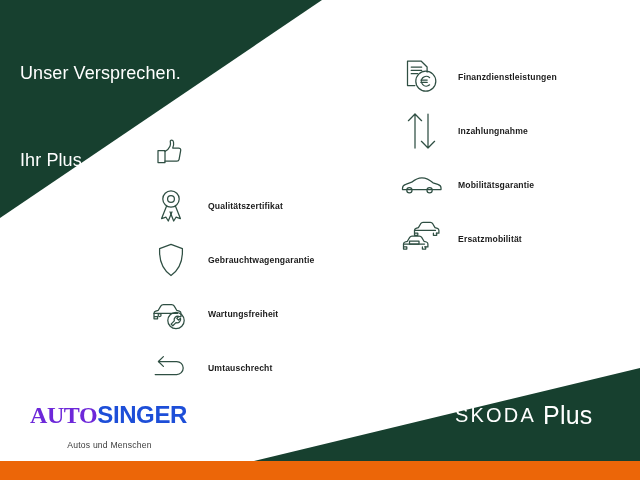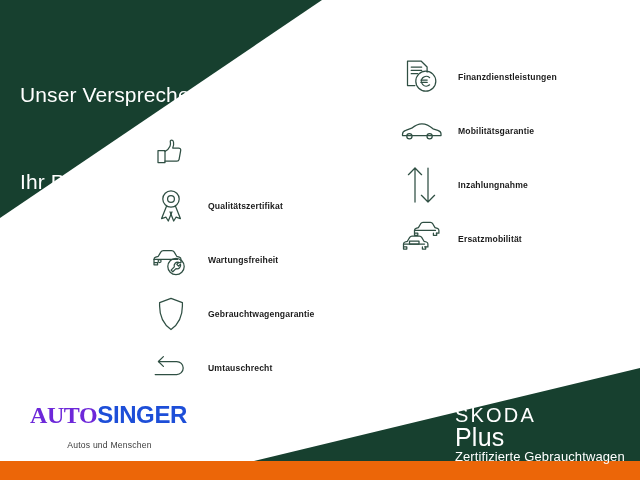--- a/index.html
+++ b/index.html
@@ -21,23 +21,23 @@
     position: absolute;
     inset: 0;
     width: 640px;
     height: 480px;
   }
 
   
   .headline {
     position: absolute;
     left: 20px;
-    top: 22px;
-    color: #ffffff;
-    font-size: 21px;
+    top: 1px;
+    color: #ffffff;
+    font-size: 18px;
     font-weight: 400;
     line-height: 29px;
     letter-spacing: 0.1px;
     white-space: pre;
   }
   .headline-l1 { display: block; }
   .headline-l2 { display: block; }
 
   
   .col {
@@ -105,22 +105,22 @@
   #skoda-lockup {
     position: absolute;
     left: 455px;
     top: 404px;
     color: #ffffff;
     text-align: left;
   }
   .skoda-line1 {
     display: flex;
     align-items: flex-start;
+    gap: 7px;
     line-height: 22px;
-    flex-direction: column;
   }
   .skoda-mark {
     font-size: 20px;
     font-weight: 400;
     letter-spacing: 2.2px;
     color: #ffffff;
   }
   .skoda-plus {
     font-size: 25px;
     font-weight: 400;
@@ -170,42 +170,42 @@
           <circle cx="16" cy="11" r="3.4"></circle>
           <path d="M11.5 18.2 6.6 30.6l4.4-1.4 2.3 3.8 3.6-9.1"></path>
           <path d="M20.5 18.2l4.9 12.4-4.4-1.4-2.3 3.8-3.6-9.1"></path>
         </svg>
       </span>
       <span class="f-label">Qualitätszertifikat</span>
     </div>
 
     <div class="feature">
       <span class="f-icon">
+        <svg width="30" height="36" viewBox="0 0 30 36" fill="none" stroke="#2F4F43" stroke-width="1.25" stroke-linejoin="round" stroke-linecap="round">
+          <path d="M15 2.4 3.6 6.6v3.3c0 10.3 4.4 18.6 11.4 23.7 7-5.1 11.4-13.4 11.4-23.7V6.6L15 2.4Z"></path>
+        </svg>
+      </span>
+      <span class="f-label">Gebrauchtwagengarantie</span>
+    </div>
+
+    <div class="feature">
+      <span class="f-icon">
         <svg width="40" height="34" viewBox="0 0 40 34" fill="none" stroke="#2F4F43" stroke-width="1.25" stroke-linejoin="round" stroke-linecap="round">
           <path d="M3 16.4h23.5M3 16.4c0-1.1.7-2 1.7-2.3l2.6-.8 2.6-4.4c.5-.9 1.5-1.4 2.5-1.4h8.2c1 0 2 .5 2.5 1.4l2.6 4.4 2.6.8c1 .3 1.7 1.2 1.7 2.3v3.1h-4.3"></path>
           <path d="M3 16.4v3.1h3.6M3 19.5v2.3h3.6v-2.3"></path>
           <circle cx="8.6" cy="18" r="1.5"></circle>
           <circle cx="25" cy="23.5" r="8.2"></circle>
           <path d="M27.8 19.4a3.6 3.6 0 0 0-4.5 4.5l-3.2 3.2 1.7 1.7 3.2-3.2a3.6 3.6 0 0 0 4.5-4.5l-2 2-1.7-1.7 2-2Z"></path>
         </svg>
       </span>
       <span class="f-label">Wartungsfreiheit</span>
     </div>
 
     <div class="feature">
       <span class="f-icon">
-        <svg width="30" height="36" viewBox="0 0 30 36" fill="none" stroke="#2F4F43" stroke-width="1.25" stroke-linejoin="round" stroke-linecap="round">
-          <path d="M15 2.4 3.6 6.6v3.3c0 10.3 4.4 18.6 11.4 23.7 7-5.1 11.4-13.4 11.4-23.7V6.6L15 2.4Z"></path>
-        </svg>
-      </span>
-      <span class="f-label">Gebrauchtwagengarantie</span>
-    </div>
-
-    <div class="feature">
-      <span class="f-icon">
         <svg width="38" height="26" viewBox="0 0 38 26" fill="none" stroke="#2F4F43" stroke-width="1.25" stroke-linejoin="round" stroke-linecap="round">
           <path d="M6.6 6.5h18.1a6.5 6.5 0 0 1 0 13H3.2"></path>
           <path d="M11.4 1.6 6.4 6.5l5 4.9"></path>
         </svg>
       </span>
       <span class="f-label">Umtauschrecht</span>
     </div>
 
   </div>
 
@@ -220,41 +220,41 @@
           <path d="M26.6 19.6a4.9 4.9 0 1 0 0 7.2"></path>
           <path d="M17.9 22h6.3M17.9 24.4h6.3"></path>
         </svg>
       </span>
       <span class="f-label">Finanzdienstleistungen</span>
     </div>
 
 
     <div class="feature">
       <span class="f-icon">
+        <svg width="34" height="40" viewBox="0 0 34 40" fill="none" stroke="#2F4F43" stroke-width="1.25" stroke-linejoin="round" stroke-linecap="round">
+          <path d="M11 37V3M11 3 4.4 9.7M11 3l6.6 6.7"></path>
+          <path d="M24 3v34M24 37l6.6-6.7M24 37l-6.6-6.7"></path>
+        </svg>
+      </span>
+      <span class="f-label">Inzahlungnahme</span>
+    </div>
+
+    <div class="feature">
+      <span class="f-icon">
         <svg width="42" height="22" viewBox="0 0 42 22" fill="none" stroke="#2F4F43" stroke-width="1.25" stroke-linejoin="round" stroke-linecap="round">
           <path d="M2.5 14.2c0-2 1.3-3.3 3.2-3.9l6-2.1c3.3-2.8 6.6-4.4 10.2-4.4 4.6 0 8.1 2.2 11.1 5l4.8 1.6c2 .7 3.2 1.7 3.2 3.3v1.9H2.5v-1.4Z"></path>
           <circle cx="9.4" cy="16.3" r="2.6"></circle>
           <circle cx="29.6" cy="16.3" r="2.6"></circle>
         </svg>
       </span>
       <span class="f-label">Mobilitätsgarantie</span>
     </div>
 
     <div class="feature">
       <span class="f-icon">
-        <svg width="34" height="40" viewBox="0 0 34 40" fill="none" stroke="#2F4F43" stroke-width="1.25" stroke-linejoin="round" stroke-linecap="round">
-          <path d="M11 37V3M11 3 4.4 9.7M11 3l6.6 6.7"></path>
-          <path d="M24 3v34M24 37l6.6-6.7M24 37l-6.6-6.7"></path>
-        </svg>
-      </span>
-      <span class="f-label">Inzahlungnahme</span>
-    </div>
-
-    <div class="feature">
-      <span class="f-icon">
         <svg width="42" height="40" viewBox="0 0 42 40" fill="none" stroke="#2F4F43" stroke-width="1.25" stroke-linejoin="round" stroke-linecap="round">
 
           <path d="M14.5 11.4h21M14.5 11.4c0-1 .6-1.8 1.5-2.1l2.4-.7 2.3-3.9c.5-.8 1.3-1.3 2.3-1.3h7.4c.9 0 1.8.5 2.3 1.3l2.3 3.9 2.4.7c.9.3 1.5 1.1 1.5 2.1v2.8h-2.6"></path>
           <path d="M14.5 11.4v2.8h3.3M14.5 14.2v2.1h3.3v-2.1M36.7 14.2v2.1h-3.3v-2.1"></path>
 
           <path d="M3.5 25.1h21M3.5 25.1c0-1 .6-1.8 1.5-2.1l2.4-.7 2.3-3.9c.5-.8 1.3-1.3 2.3-1.3h7.4c.9 0 1.8.5 2.3 1.3l2.3 3.9 2.4.7c.9.3 1.5 1.1 1.5 2.1v2.8h-3.3"></path>
           <path d="M3.5 25.1v2.8h3.3M3.5 27.9V30h3.3v-2.1M25.7 27.9V30h-3.3v-2.1"></path>
           <path d="M9.5 22.2h9.5v2.9H9.5z"></path>
         </svg>
       </span>
@@ -266,16 +266,15 @@
   <div id="dealer-logo">
     <div class="dealer-word"><span class="dealer-auto">AUTO</span><span class="dealer-singer">SINGER</span></div>
     <div class="dealer-tag">Autos und Menschen</div>
   </div>
 
   <div id="skoda-lockup">
     <div class="skoda-line1">
       <span class="skoda-mark">ŠKODA</span>
       <span class="skoda-plus">Plus</span>
     </div>
-    <div class="skoda-sub">Zertifizierte Gebrauchtwagen</div>
   </div>
 
 </div>
 
 </body></html>

